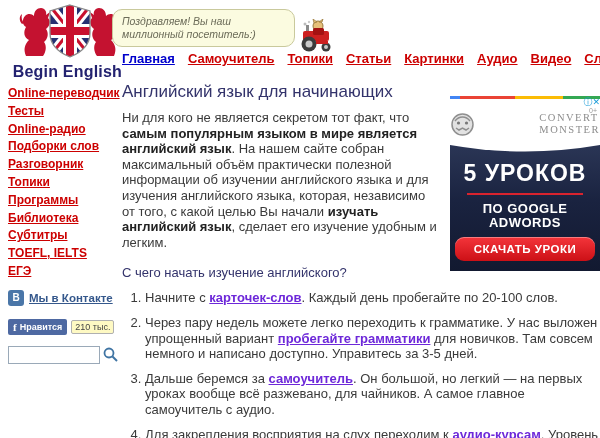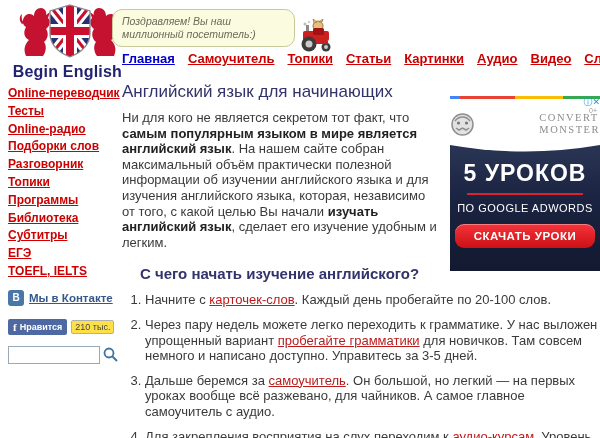--- a/index.html
+++ b/index.html
@@ -23,50 +23,50 @@
   .side-links li{line-height:15.8px;}
   .side-links a{font-size:12px;font-weight:bold;color:#cc0000;text-decoration:underline;cursor:pointer;white-space:nowrap;}
   .vk-row{display:flex;align-items:center;gap:5px;margin-top:10px;}
   .vk-badge{width:16px;height:16px;background:#4a76a8;border-radius:3px;color:#fff;
     font-size:10px;font-weight:bold;text-align:center;line-height:16px;}
   .vk-label{font-size:11.5px;font-weight:bold;color:#35588c;text-decoration:underline;cursor:pointer;}
   .fb-row{display:flex;align-items:center;margin-top:13px;}
   .fb-btn{display:flex;align-items:center;gap:3px;background:#4e69a2;border-radius:2px;
     color:#fff;font-size:9px;font-weight:bold;padding:2px 5px;cursor:pointer;}
   .fb-f{font-family:"Liberation Serif",serif;font-size:11px;font-weight:bold;}
-  .fb-count{margin-left:4px;border:1px solid #b0b0b0;border-radius:2px;background:#fde047;
+  .fb-count{margin-left:4px;border:1px solid #b0b0b0;border-radius:2px;background:#fef9c3;
     font-size:9px;color:#444;padding:1px 3px;position:relative;}
   .search-row{display:flex;align-items:center;margin-top:11px;}
   .search-input{width:84px;height:14px;border:1px solid #9aa9b8;font-size:10px;padding:1px 3px;outline:none;}
 
   
   .main{position:absolute;left:122px;top:80px;width:478px;}
   .main h1{font-size:17px;font-weight:normal;color:#33336b;margin:2px 0 8px;}
-  .main h2{font-size:15px;font-weight:bold;color:#33336b;margin:15px 18px 10px;}
+  .main h2{font-size:13px;font-weight:normal;color:#33336b;margin:15px 0 10px;}
   .main p,.main li{font-size:13px;line-height:15.6px;color:#3a3a3a;}
   .main p{margin:0;}
   .main ol{margin:0;padding-left:23px;}
   .main li{margin-bottom:9px;}
-  .rl{color:#b91c1c;text-decoration:underline;cursor:pointer;}
+  .rl{color:#6d28d9;text-decoration:underline;cursor:pointer;font-weight:bold;}
   b{color:#222;}
 
   
   .ad{float:right;width:150px;height:175px;margin:14px 0 8px 10px;position:relative;}
   .ad-stripe{display:flex;height:3px;margin-top:2px;}
   .ad-stripe span{height:3px;}
   .adchoices{position:absolute;right:0;top:4px;font-size:9px;color:#1a9bd7;cursor:pointer;line-height:9px;}
   .ad-age{position:absolute;right:3px;top:13px;font-size:7px;color:#9a9a9a;}
   .ad-white{height:44px;background:#fff;display:flex;align-items:center;justify-content:space-between;gap:20px;padding-top:6px;box-sizing:border-box;}
   .cm-text{font-family:"Liberation Serif",serif;font-size:10.5px;letter-spacing:1.5px;color:#8c8c8c;line-height:12px;}
   .ad-navy{position:relative;height:128px;background:linear-gradient(180deg,#2b3656 0%,#1a2340 45%,#121930 100%);}
   .ad-wave{position:absolute;top:-1px;left:0;}
   .ad-content{position:relative;z-index:1;text-align:center;}
   .ad-big{font-size:23px;font-weight:bold;color:#fff;letter-spacing:1px;padding-top:17px;text-align:center;}
   .ad-line{width:116px;height:2px;background:#d9232e;margin:6px auto 7px;}
-  .ad-sub{font-size:11px;font-weight:normal;color:#fff;letter-spacing:.5px;line-height:13.5px;}
+  .ad-sub{font-size:13px;font-weight:bold;color:#fff;letter-spacing:.5px;line-height:13.5px;}
   .ad-btn{margin:8px auto 0;width:140px;height:24px;border-radius:9px;cursor:pointer;
     background:linear-gradient(180deg,#f4353b,#cc1016);box-shadow:inset 0 1px 0 rgba(255,255,255,.35);
     color:#fff;font-size:11.5px;font-weight:bold;line-height:24px;text-align:center;letter-spacing:.5px;}
 </style>
 </head>
 <body>
 
 <div class="page">
 
   <div class="logo">
@@ -140,22 +140,22 @@
     <ul class="side-links">
       <li><a>Online-переводчик</a></li>
       <li><a>Тесты</a></li>
       <li><a>Online-радио</a></li>
       <li><a>Подборки слов</a></li>
       <li><a>Разговорник</a></li>
       <li><a>Топики</a></li>
       <li><a>Программы</a></li>
       <li><a>Библиотека</a></li>
       <li><a>Субтитры</a></li>
+      <li><a>TOEFL, IELTS</a></li>
       <li><a>ЕГЭ</a></li>
-      <li><a>TOEFL, IELTS</a></li>
     </ul>
 
     <div class="vk-row">
       <div class="vk-badge">В</div>
       <a class="vk-label">Мы в Контакте</a>
     </div>
 
     <div class="fb-row">
       <div class="fb-btn">
         <span class="fb-f">f</span>

